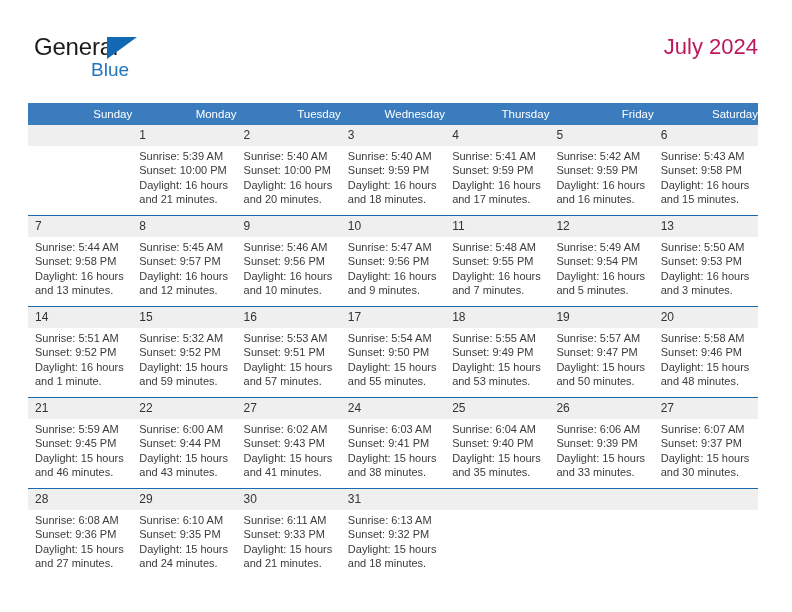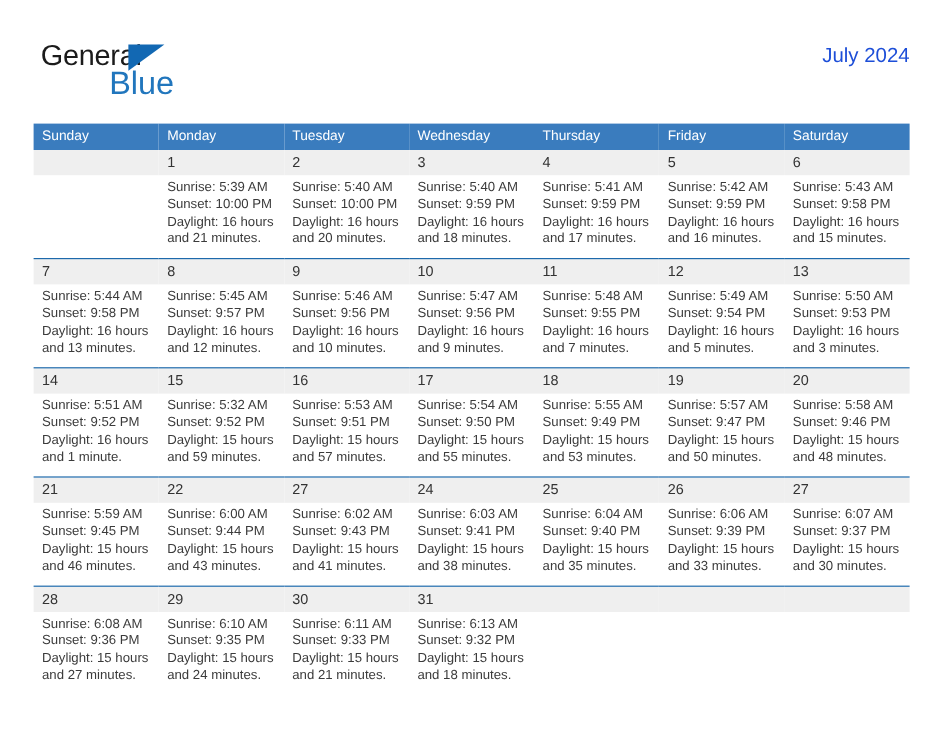--- a/index.html
+++ b/index.html
@@ -43,21 +43,21 @@
     font-size: 24px;
     color: #1b1b1b;
     letter-spacing: -0.2px;
     line-height: 28px;
     font-family: "Liberation Sans", sans-serif;
   }
   .logo-blue {
     position: absolute;
     left: 57px;
     top: 23px;
-    font-size: 27px;
+    font-size: 19px;
     color: #2176bd;
     line-height: 27px;
     font-family: "Liberation Sans", sans-serif;
   }
   .logo-tri {
     position: absolute;
     left: 73px;
     top: 4px;
     width: 0;
     height: 0;
@@ -65,22 +65,22 @@
     border-bottom: 22px solid transparent;
   }
 
   .title-block {
     position: absolute;
     right: 34px;
     top: 30px;
     text-align: right;
   }
   .cal-title {
-    font-size: 17px;
-    color: #1d4ed8;
+    font-size: 22px;
+    color: #be185d;
     line-height: 33px;
     white-space: nowrap;
   }
   .cal-subtitle {
     font-size: 15px;
     color: #2b2b2b;
     line-height: 20px;
     margin-top: 6px;
     white-space: nowrap;
   }
@@ -92,21 +92,21 @@
     top: 103px;
     width: 730px;
     border-collapse: collapse;
     table-layout: fixed;
   }
   .calendar th {
     background: #3a7cbe;
     color: #ffffff;
     font-size: 11.5px;
     font-weight: normal;
-    text-align: left;
+    text-align: right;
     padding: 5px 0 5px 7px;
     height: 12px;
     border: none;
   }
   .calendar td {
     vertical-align: top;
     padding: 0;
     border: none;
     width: 104.28px;
     height: 90px;

